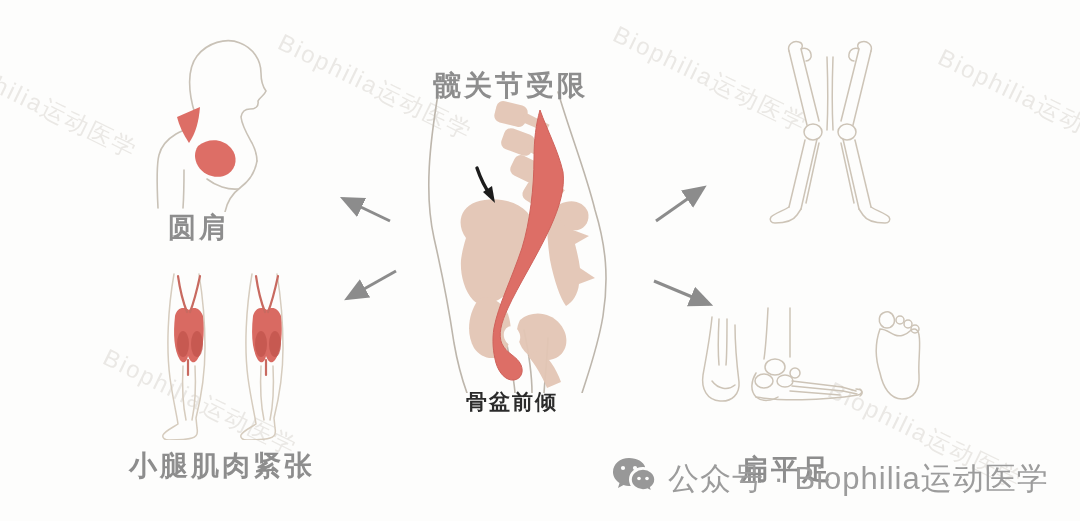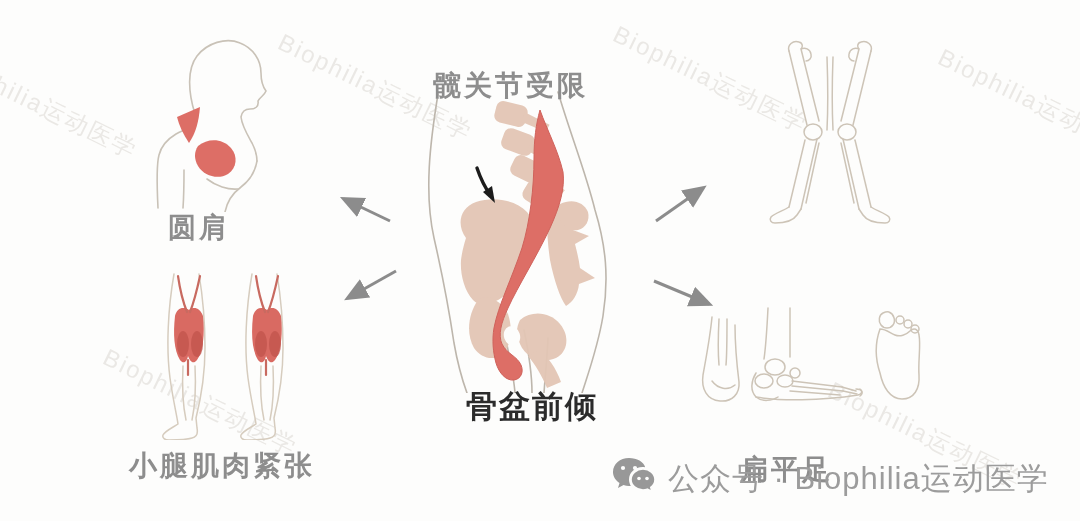--- a/index.html
+++ b/index.html
@@ -6,21 +6,21 @@
   .canvas{
     position:relative;width:1080px;height:521px;overflow:hidden;
     background:#fdfdfc;font-family:"Liberation Sans",sans-serif;
   }
   .fig{position:absolute;}
   .label{
     position:absolute;color:#8d8d8d;font-size:28px;font-weight:600;
     letter-spacing:3px;white-space:nowrap;line-height:1;
   }
   .title{
-    position:absolute;color:#2b2b2b;font-size:31px;font-weight:800;
+    position:absolute;color:#2b2b2b;font-size:21px;font-weight:800;
     letter-spacing:2px;white-space:nowrap;line-height:1;
   }
   .diag-wm{
     position:absolute;color:rgba(186,180,168,0.28);font-size:24px;
     white-space:nowrap;transform:rotate(26deg);transform-origin:left top;
     letter-spacing:2px;user-select:none;line-height:1;
   }
   .footer-wm{
     position:absolute;left:612px;top:456px;display:flex;align-items:flex-end;
     gap:10px;color:#9c9c9c;font-size:31px;line-height:1;white-space:nowrap;

